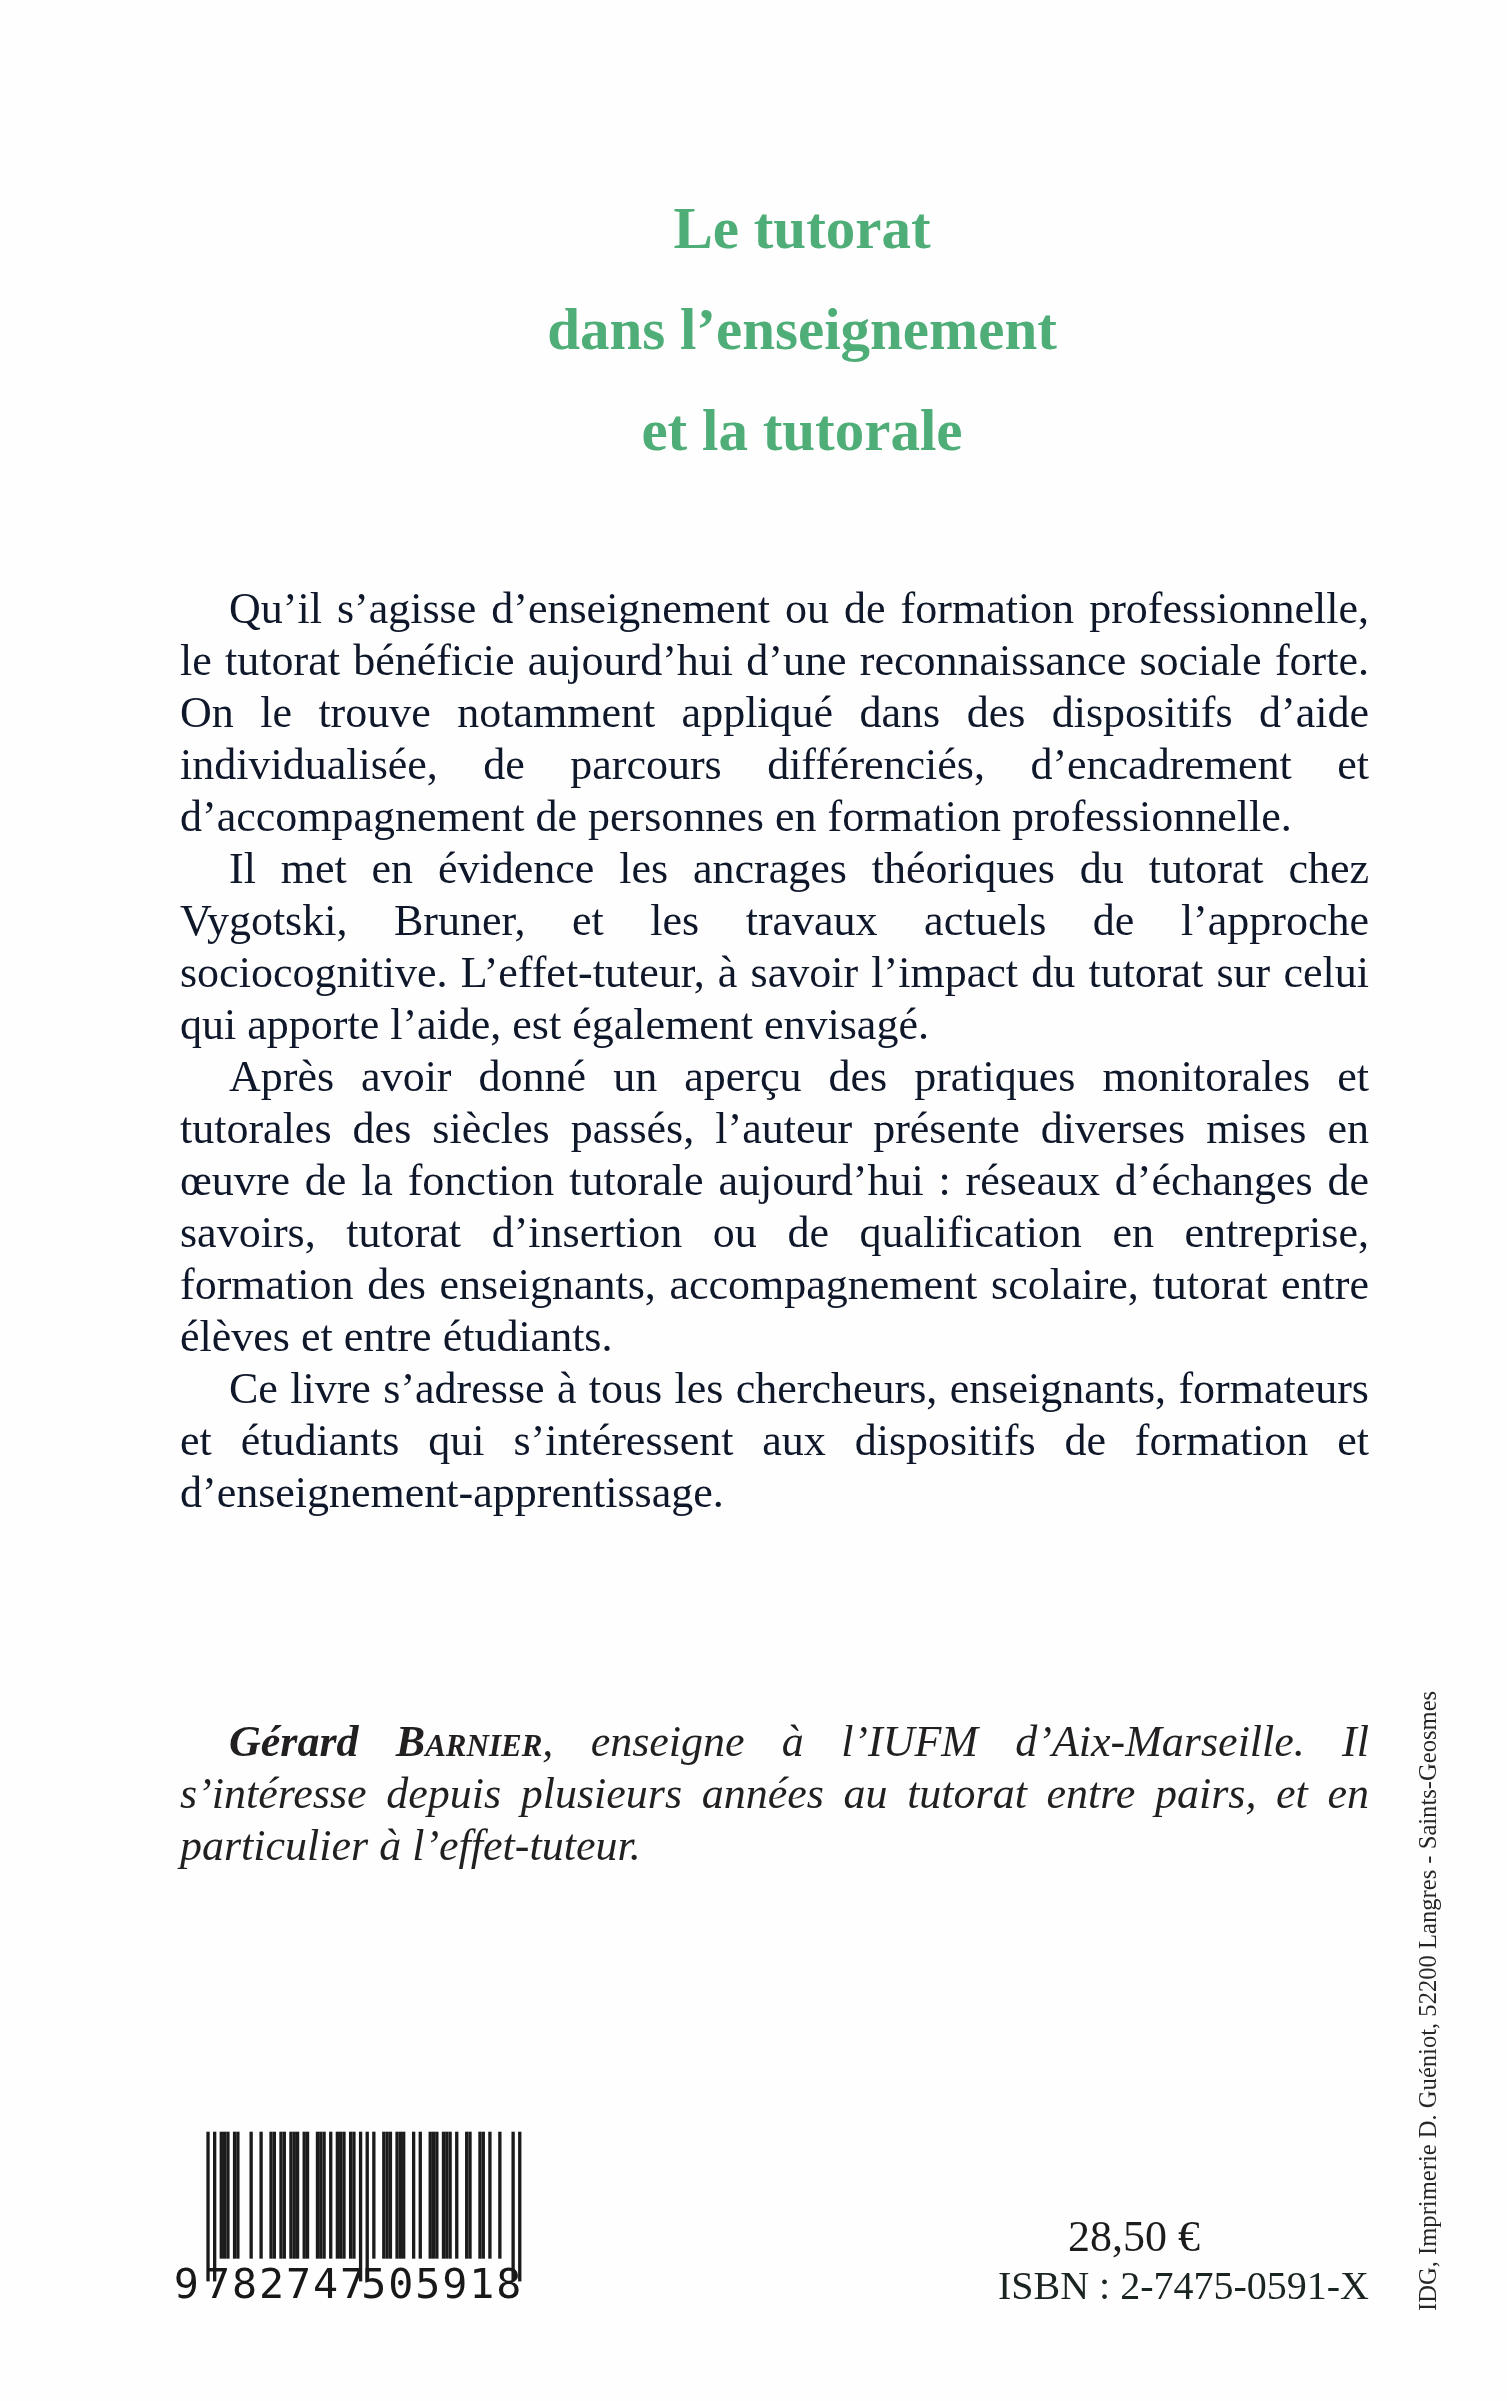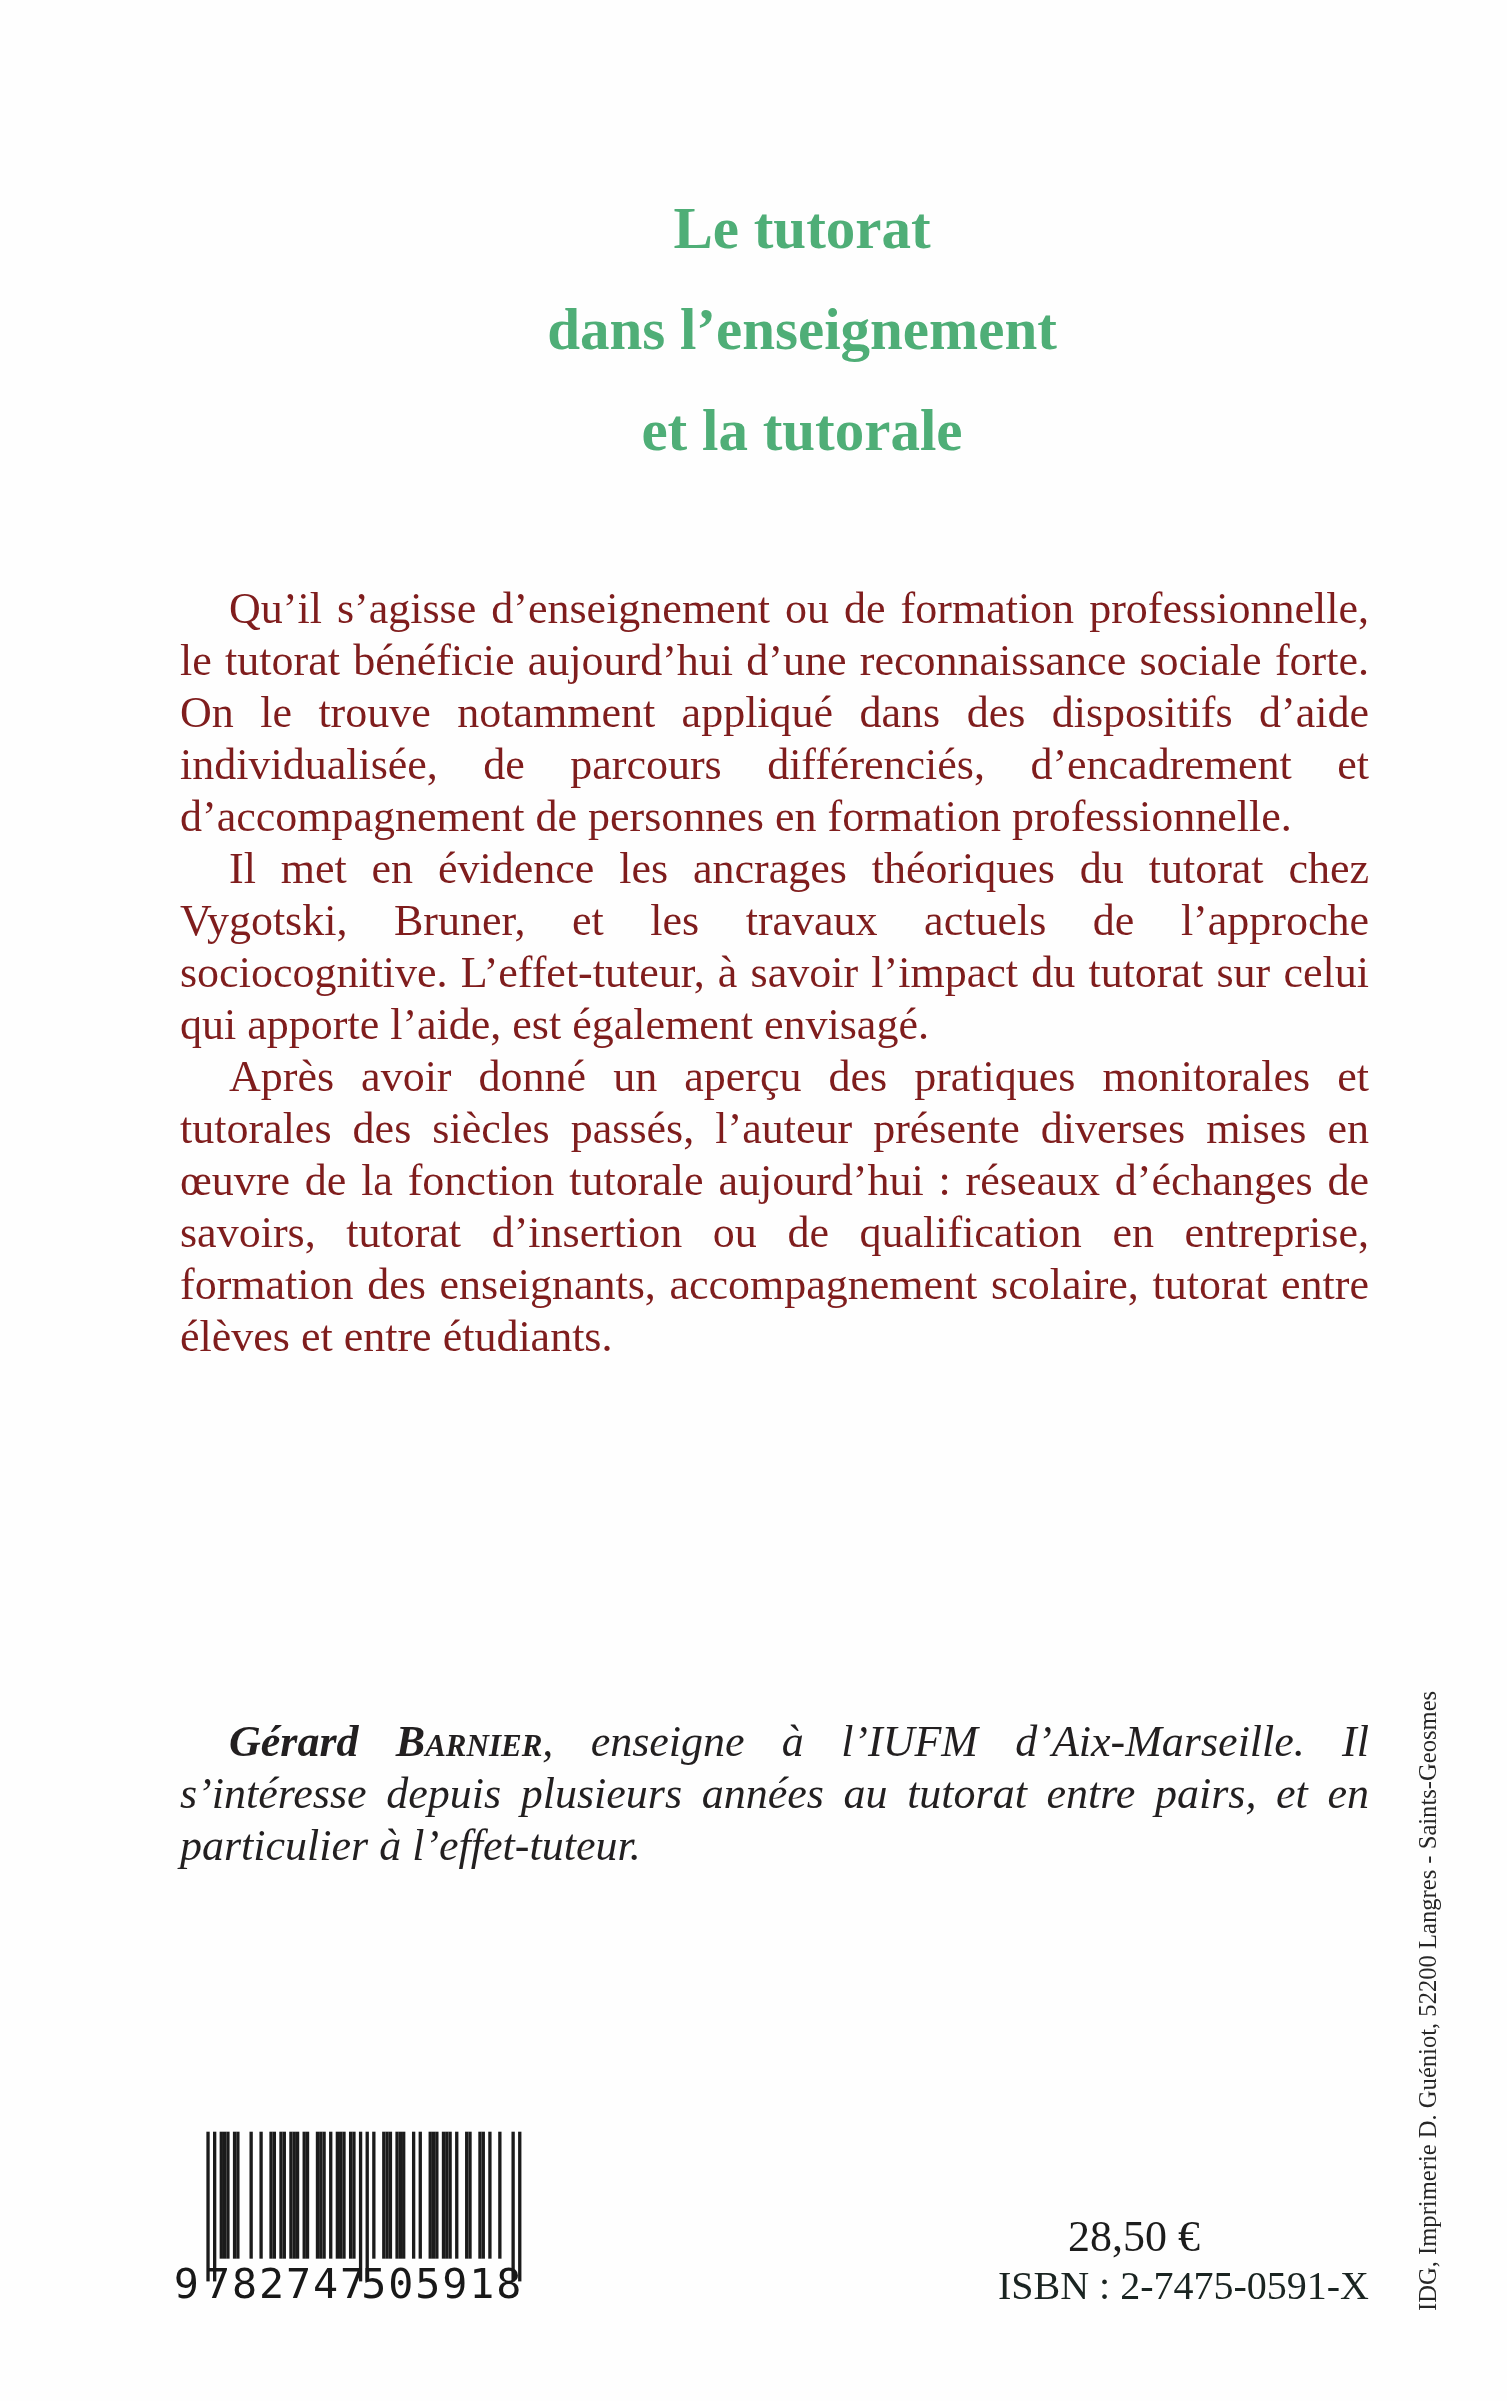--- a/index.html
+++ b/index.html
@@ -16,21 +16,21 @@
     position:absolute; top:178px; left:82px; width:1440px;
     text-align:center;
     font-size:59px; line-height:101px;
     font-weight:700;
     letter-spacing:0px;
   }
 
   .synopsis {
     position:absolute; top:583px; left:180px; width:1189px;
     font-size:44px; line-height:52px;
-    color:#7f1d1d;
+    color:#0f172a;
     text-align:justify;
   }
   .synopsis p { margin:0; text-indent:49px; }
 
   .bio {
     position:absolute; top:1716px; left:180px; width:1189px;
     font-size:44px; line-height:52px;
     color:#221f20;
     font-style:italic;
     text-align:justify;
@@ -71,20 +71,21 @@
   <div class="title" style="color: rgb(79, 174, 119);">
     <div>Le tutorat</div>
     <div>dans l’enseignement</div>
     <div>et la tutorale</div>
   </div>
 
   <div class="synopsis">
     <p>Qu’il s’agisse d’enseignement ou de formation professionnelle, le tutorat bénéficie aujourd’hui d’une reconnaissance sociale forte. On le trouve notamment appliqué dans des dispositifs d’aide individualisée, de parcours différenciés, d’encadrement et d’accompagnement de personnes en formation professionnelle.</p>
     <p>Il met en évidence les ancrages théoriques du tutorat chez Vygotski, Bruner, et les travaux actuels de l’approche sociocognitive. L’effet-tuteur, à savoir l’impact du tutorat sur celui qui apporte l’aide, est également envisagé.</p>
     <p>Après avoir donné un aperçu des pratiques monitorales et tutorales des siècles passés, l’auteur présente diverses mises en œuvre de la fonction tutorale aujourd’hui : réseaux d’échanges de savoirs, tutorat d’insertion ou de qualification en entreprise, formation des enseignants, accompagnement scolaire, tutorat entre élèves et entre étudiants.</p>
+    <p>Ce livre s’adresse à tous les chercheurs, enseignants, formateurs et étudiants qui s’intéressent aux dispositifs de formation et d’enseignement-apprentissage.</p>
   </div>
 
   <div class="bio"><span class="author-name">Gérard </span><span class="author-surname">Barnier</span><span>, enseigne à l’IUFM d’Aix-Marseille. Il s’intéresse depuis plusieurs années au tutorat entre pairs, et en particulier à l’effet-tuteur.</span></div>
 
   <div class="barcode">
     <svg width="379" height="185" viewBox="0 0 400 195">
       <g id="bars" fill="#1b1b1b">
           <rect x="50.00" y="8" width="3.50" height="158"></rect>
           <rect x="57.00" y="8" width="3.50" height="158"></rect>
           <rect x="64.00" y="8" width="3.50" height="134"></rect>

